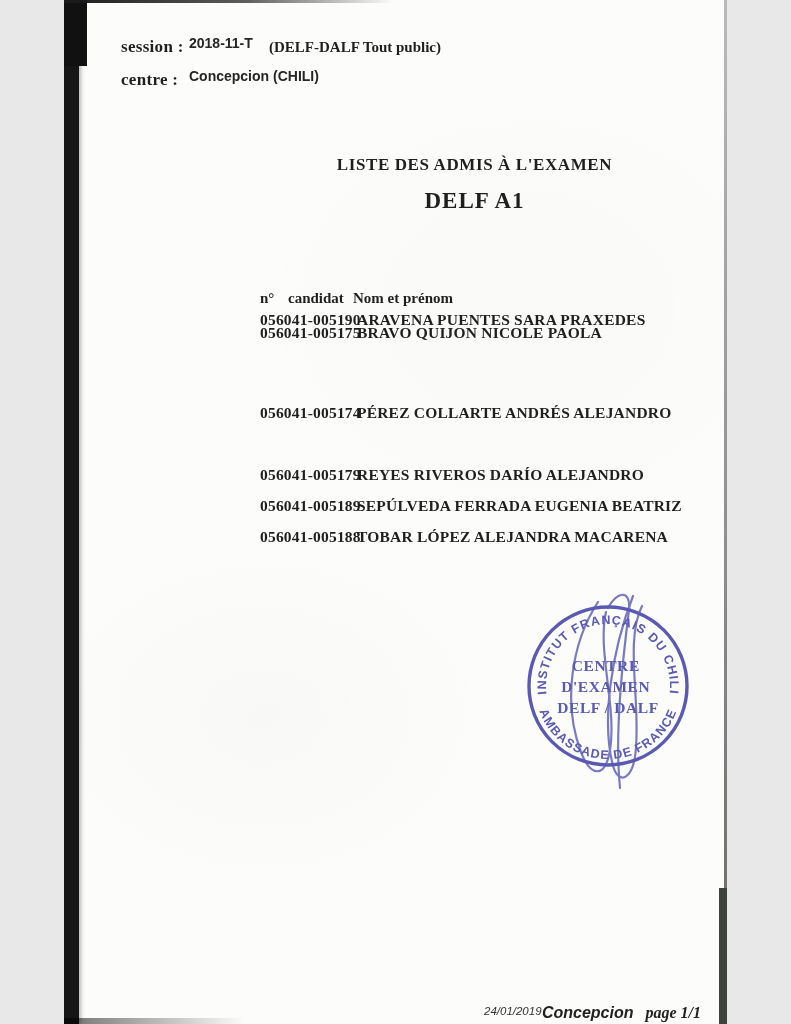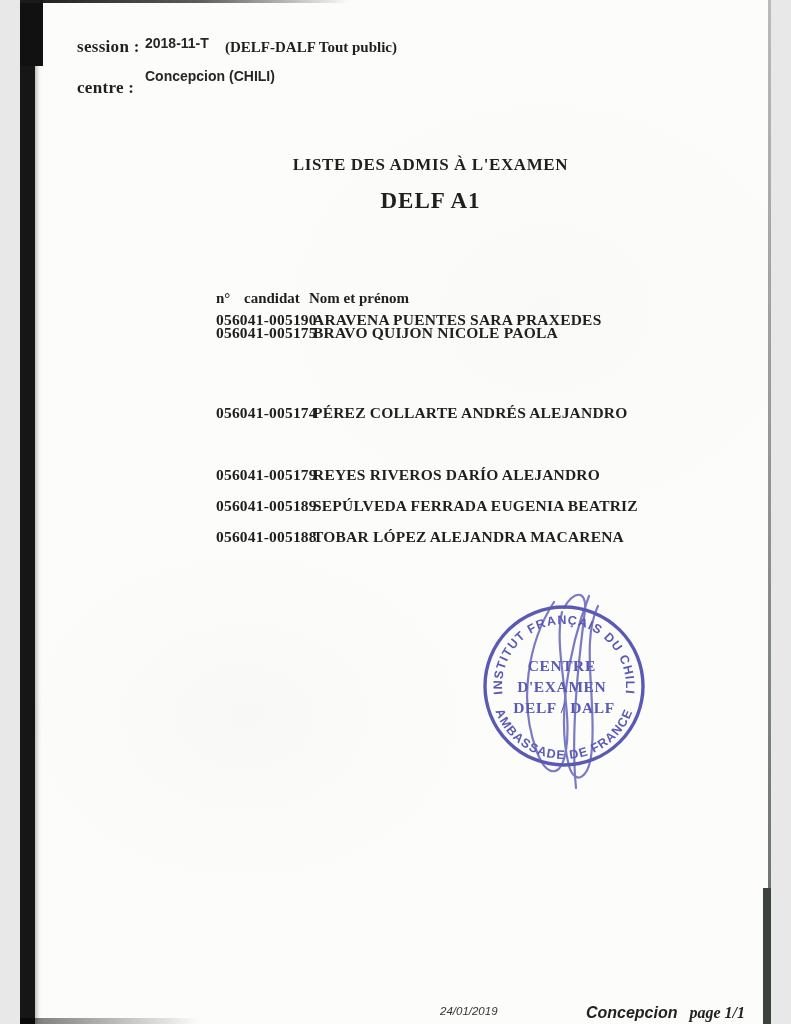--- a/index.html
+++ b/index.html
@@ -1,17 +1,17 @@
 <!DOCTYPE html>
 <html><head>
 <meta charset="utf-8">
 <style>
   html,body{margin:0;padding:0;background:#e8e8e8;}
   .page{
-    position:relative;width:751px;height:1024px;margin:0 auto;overflow:hidden;
+    position:relative;width:663px;height:1024px;margin:0 auto;overflow:hidden;
     background:
       radial-gradient(ellipse 400px 300px at 30% 70%, rgba(0,0,0,0.015), transparent 60%),
       radial-gradient(ellipse 500px 400px at 70% 30%, rgba(0,0,0,0.01), transparent 60%),
       #fcfcfb;
     font-family:"Liberation Serif", serif;color:#1f1f1f;
   }
   
   .edge-left{position:absolute;left:0;top:0;width:15px;height:1024px;background:#161616;box-shadow:2px 0 4px rgba(0,0,0,0.28);}
   .edge-left-top{position:absolute;left:0;top:0;width:23px;height:66px;background:#111;}
   .edge-top{position:absolute;left:0;top:0;width:330px;height:3px;background:linear-gradient(to right,#1a1a1a 0%,rgba(26,26,26,0.7) 55%,transparent 100%);}
@@ -19,21 +19,21 @@
   .edge-right-band{position:absolute;right:0;top:888px;width:8px;height:136px;background:#3c433c;}
   .edge-bottom-shadow{position:absolute;left:0;bottom:0;width:180px;height:6px;background:linear-gradient(to right,rgba(0,0,0,0.55),transparent);}
 
   
   .meta-label{position:absolute;font-weight:bold;font-size:17px;letter-spacing:0.3px;}
   .meta-value{position:absolute;font-family:"Liberation Sans",sans-serif;font-weight:bold;font-size:14px;color:#262626;}
   .meta-note{position:absolute;font-weight:bold;font-size:15px;}
   #session-label{left:57px;top:37px;}
   #session-value{left:125px;top:35px;}
   #session-note{left:205px;top:39px;}
-  #centre-label{left:57px;top:78px;}
+  #centre-label{left:57px;top:70px;}
   #centre-value{left:125px;top:68px;}
 
   
   .title-wrap{position:absolute;left:30px;top:0;width:761px;text-align:center;}
   .title-line1{position:absolute;left:0;top:155px;width:100%;font-weight:bold;font-size:17px;letter-spacing:0.6px;}
   .title-line2{position:absolute;left:0;top:188px;width:100%;font-weight:bold;font-size:23px;letter-spacing:1px;}
 
   
   .tbl-header{position:absolute;left:0;top:290px;width:100%;font-weight:bold;font-size:15px;}
   .tbl-header .c1{position:absolute;left:196px;}

